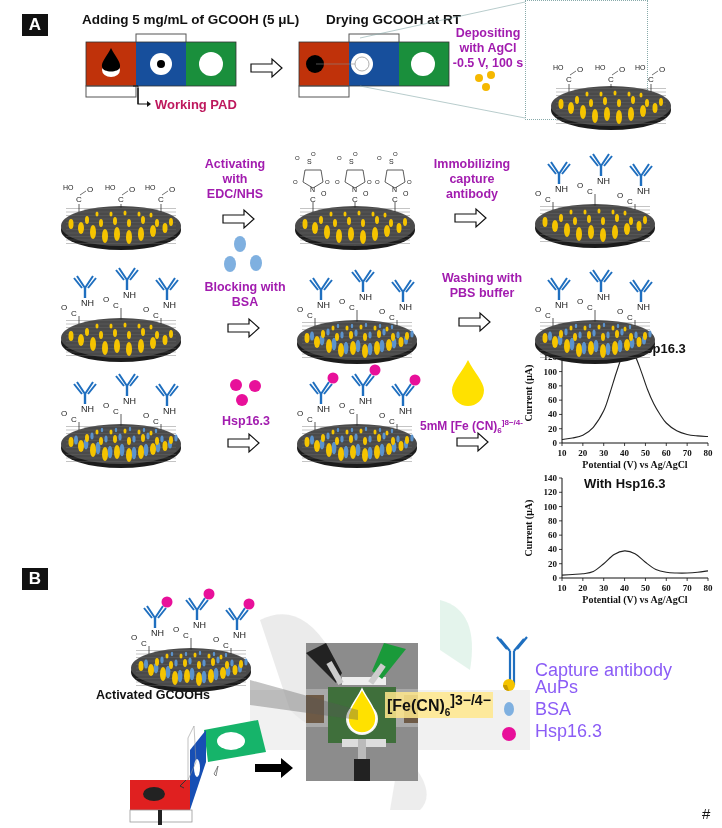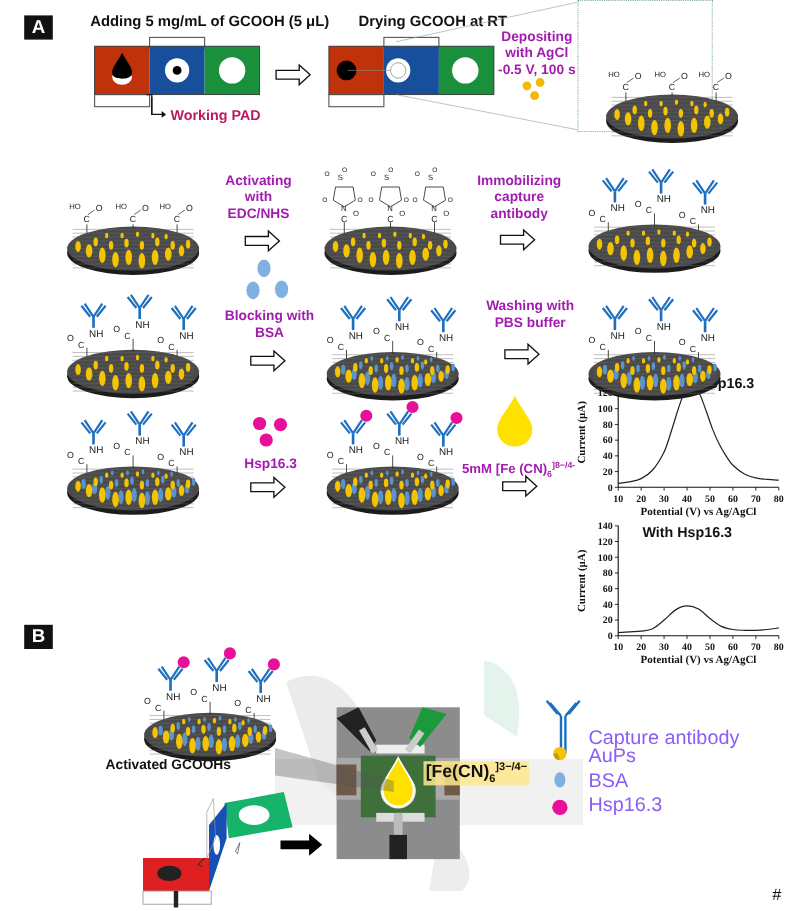--- a/index.html
+++ b/index.html
@@ -234,21 +234,21 @@
   <rect x="26" y="18" width="6" height="24" fill="#ccc" transform="rotate(-30 29 30)"></rect>
   <path d="M78 0 L 100 6 L 76 36 L 66 28 Z" fill="#1a9a3a"></path>
   <rect x="68" y="20" width="6" height="22" fill="#ccc" transform="rotate(35 71 31)"></rect>
   <rect x="52" y="96" width="8" height="26" fill="#bbb"></rect>
   <rect x="48" y="116" width="16" height="22" fill="#222"></rect>
 
   <circle cx="56" cy="76" r="16" fill="#f0f0f0"></circle>
   <path d="M56 46 C 50 58, 42 66, 42 75 C 42 84, 48 90, 56 90 C 64 90, 70 84, 70 75 C 70 66, 62 58, 56 46 Z" fill="#ffe100" stroke="#fff" stroke-width="1.5"></path>
 </svg>
 <div class="abs" style="left:385px;top:692px;background:rgba(255,232,140,0.85);font-weight:bold;font-size:16px;white-space:nowrap;padding:0 2px;">
-  <span>[Fe(CN)</span><sub style="font-size:10px;">6</sub><sup style="font-size:10px;">]3−/4−</sup>
+  <span>[Fe(CN)</span><sub style="font-size:10px;">6</sub><sup style="font-size:14px;">]3−/4−</sup>
 </div>
 
 <svg style="left:150px;top:650px;" width="220" height="80" viewBox="0 0 220 80">
   <path d="M100 30 L 208 60 L 208 70 L 100 55 Z" fill="#555" opacity="0.35"></path>
 </svg>
 
 <div class="abs" style="left:96px;top:688px;font-weight:bold;font-size:12.5px;white-space:nowrap;">Activated GCOOHs</div>
 
 <svg style="left:128px;top:710px;" width="140" height="115" viewBox="0 0 140 115">
   <path d="M76 20 L 130 10 L 138 42 L 80 52 Z" fill="#16b46a"></path>

